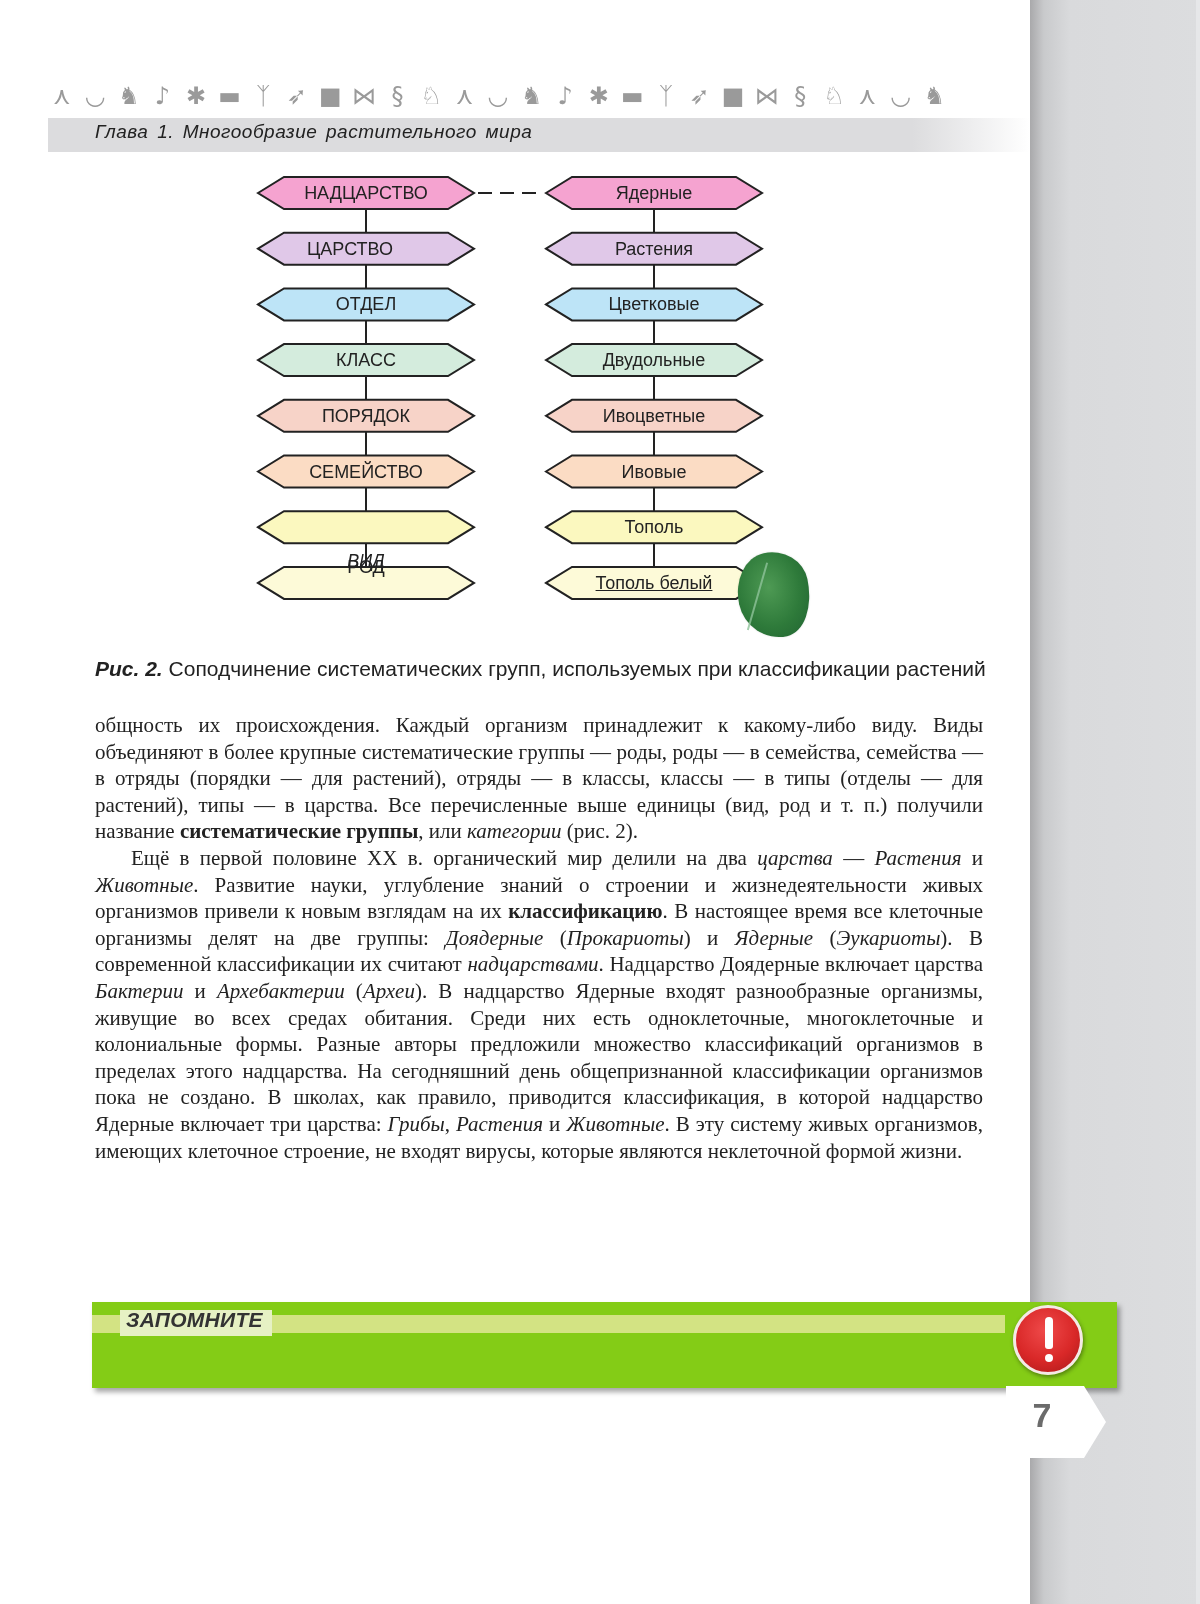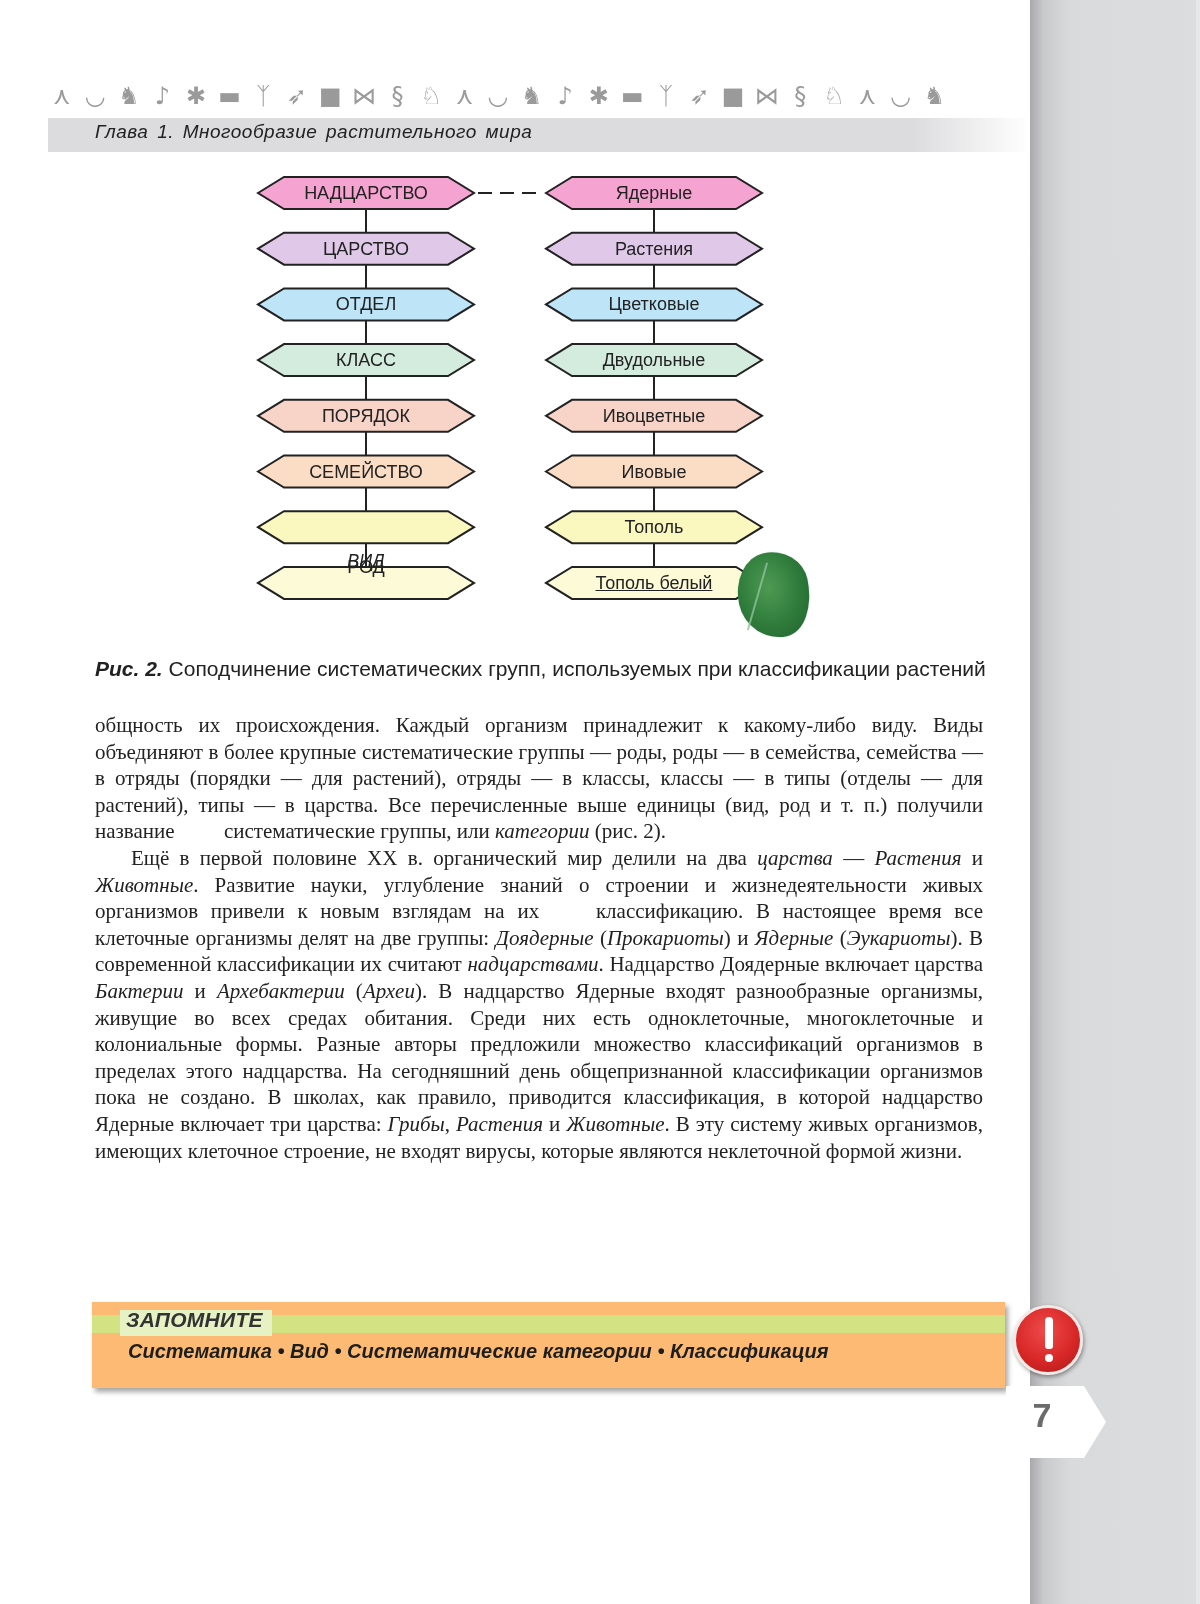--- a/index.html
+++ b/index.html
@@ -53,25 +53,25 @@
     font-family: "Liberation Sans", sans-serif; font-size: 21px; color: #222; line-height: 22px;
   }
   .caption .fig { font-weight: bold; font-style: italic; }
   .body-text {
     position: absolute; left: 95px; top: 712px; width: 888px;
     font-family: "Liberation Serif", serif; font-size: 21px; line-height: 26.6px; color: #222;
     text-align: justify;
   }
   .body-text p { margin: 0; }
   .body-text p.indent { text-indent: 36px; }
-  .body-text b { font-weight: normal; margin-left: 44px; }
+  .body-text b { font-weight: bold; }
   .body-text i { font-style: italic; }
   .remember {
-    position: absolute; left: 92px; top: 1302px; width: 913px; height: 86px;
-    background: #fdba74;
+    position: absolute; left: 92px; top: 1302px; width: 1025px; height: 86px;
+    background: #84cc16;
     box-shadow: 3px 4px 5px rgba(0,0,0,0.35);
   }
   .remember-stripe {
     position: absolute; left: 0; top: 13px; width: 913px; height: 18px; background: #d3e383;
   }
   .remember-title-bg {
     position: absolute; left: 28px; top: 8px; height: 26px; width: 152px; background: #e6f1c4;
   }
   .remember-title {
     position: absolute; left: 34px; top: 6px;
@@ -173,21 +173,21 @@
       <polygon points="546,304.4 572,288.4 736,288.4 762,304.4 736,320.4 572,320.4" fill="#bde4f7" stroke="#222" stroke-width="2"></polygon>
       <polygon points="546,360.1 572,344.1 736,344.1 762,360.1 736,376.1 572,376.1" fill="#d4ecdd" stroke="#222" stroke-width="2"></polygon>
       <polygon points="546,415.8 572,399.8 736,399.8 762,415.8 736,431.8 572,431.8" fill="#f7d3c8" stroke="#222" stroke-width="2"></polygon>
       <polygon points="546,471.5 572,455.5 736,455.5 762,471.5 736,487.5 572,487.5" fill="#fbdcc4" stroke="#222" stroke-width="2"></polygon>
       <polygon points="546,527.2 572,511.20000000000005 736,511.20000000000005 762,527.2 736,543.2 572,543.2" fill="#fbf8bf" stroke="#222" stroke-width="2"></polygon>
       <polygon points="546,582.9000000000001 572,566.9000000000001 736,566.9000000000001 762,582.9000000000001 736,598.9000000000001 572,598.9000000000001" fill="#fdfad8" stroke="#222" stroke-width="2"></polygon>
       <line x1="478" x2="542" y1="193" y2="193" stroke="#222" stroke-width="2" stroke-dasharray="14,8"></line>
     </svg>
   <div id="hex-labels">
       <div class="hex-label" style="left: 261px; top: 182px;">НАДЦАРСТВО</div>
-      <div class="hex-label" style="left: 261px; top: 237.7px;">ЦАРСТВО</div>
+      <div class="hex-label" style="left: 245px; top: 237.7px;">ЦАРСТВО</div>
       <div class="hex-label" style="left: 261px; top: 293.4px;">ОТДЕЛ</div>
       <div class="hex-label" style="left: 261px; top: 349.1px;">КЛАСС</div>
       <div class="hex-label" style="left: 261px; top: 404.8px;">ПОРЯДОК</div>
       <div class="hex-label" style="left: 261px; top: 460.5px;">СЕМЕЙСТВО</div>
       <div class="hex-label" style="left: 261px; top: 516.2px; margin-top: 40px;">РОД</div>
       <div class="hex-label" style="left: 261px; top: 550px; font-style: italic;">ВИД</div>
       <div class="hex-label" style="left: 549px; top: 182px;">Ядерные</div>
       <div class="hex-label" style="left: 549px; top: 237.7px;">Растения</div>
       <div class="hex-label" style="left: 549px; top: 293.4px;">Цветковые</div>
       <div class="hex-label" style="left: 549px; top: 349.1px;">Двудольные</div>
@@ -207,21 +207,20 @@
 
 <div class="body-text">
   <p id="p1">общность их происхождения. Каждый организм принадлежит к какому-либо виду. Виды объединяют в более крупные систематические группы — роды, роды — в семейства, семейства — в отряды (порядки — для растений), отряды — в классы, классы — в типы (отделы — для растений), типы — в царства. Все перечисленные выше единицы (вид, род и т. п.) получили название <b>систематические группы</b>, или <i>категории</i> (рис. 2).</p>
   <p id="p2" class="indent">Ещё в первой половине XX в. органический мир делили на два <i>царства</i> — <i>Растения</i> и <i>Животные</i>. Развитие науки, углубление знаний о строении и жизнедеятельности живых организмов привели к новым взглядам на их <b>классификацию</b>. В настоящее время все клеточные организмы делят на две группы: <i>Доядерные</i> (<i>Прокариоты</i>) и <i>Ядерные</i> (<i>Эукариоты</i>). В современной классификации их считают <i>надцарствами</i>. Надцарство Доядерные включает царства <i>Бактерии</i> и <i>Архебактерии</i> (<i>Археи</i>). В надцарство Ядерные входят разнообразные организмы, живущие во всех средах обитания. Среди них есть одноклеточные, многоклеточные и колониальные формы. Разные авторы предложили множество классификаций организмов в пределах этого надцарства. На сегодняшний день общепризнанной классификации организмов пока не создано. В школах, как правило, приводится классификация, в которой надцарство Ядерные включает три царства: <i>Грибы</i>, <i>Растения</i> и <i>Животные</i>. В эту систему живых организмов, имеющих клеточное строение, не входят вирусы, которые являются неклеточной формой жизни.</p>
 </div>
 
 <div class="remember">
   <div class="remember-stripe"></div>
   <div class="remember-title-bg"></div>
   <div class="remember-title">ЗАПОМНИТЕ</div>
-  <div class="remember-terms">Систематика • Вид  • Систематические категории • Классификация</div>
 </div>
 
 <div class="alert-icon">
   <div class="bar"></div>
     <div class="dot"></div>
 </div>
 
 <div class="page-tab"></div>
 <div class="page-number">7</div>
 

